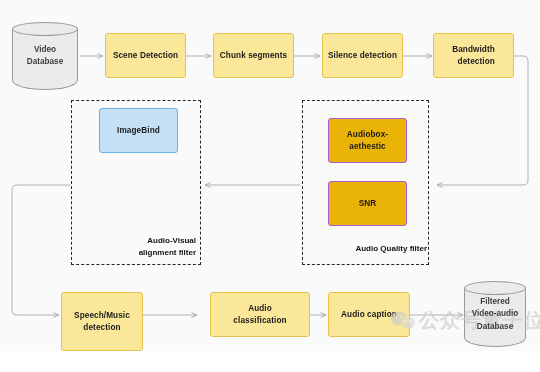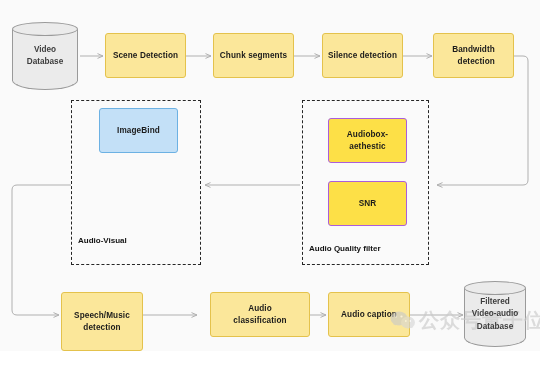--- a/index.html
+++ b/index.html
@@ -45,21 +45,21 @@
   }
   .node.proc {
     background: #fbe79a;
     border: 1px solid #e4c24c;
   }
   .node.blue {
     background: #c3e0f7;
     border: 1px solid #6cb1e3;
   }
   .node.purple {
-    background: #fde047;
+    background: #eab308;
     border: 1px solid #ab5ddb;
   }
   .cylinder {
     position: absolute;
     box-sizing: border-box;
   }
   .cyl-body {
     position: absolute;
     left: 0; right: 0;
     top: 7px; bottom: 0;
@@ -95,21 +95,21 @@
     box-sizing: border-box;
     border: 1.4px dashed #252525;
     background: transparent;
   }
   .group-label {
     position: absolute;
     font-size: 8px;
     font-weight: bold;
     line-height: 1.5;
     color: #121212;
-    text-align: left;
+    text-align: right;
   }
   .watermark {
     position: absolute;
     display: flex;
     align-items: center;
     gap: 3px;
     opacity: 0.62;
     pointer-events: none;
   }
   .wm-text {
@@ -181,20 +181,21 @@
     </span>
   </div>
 
   <div class="dashed-group" style="left:71px; top:100px; width:130px; height:165px;">
   </div>
   <div class="node blue" style="left:99px; top:108px; width:79px; height:45px;">
     <span>ImageBind</span>
   </div>
   <div class="group-label" style="left:78px; top:235px; width:118px;">
     <div>Audio-Visual</div>
+    <div>alignment filter</div>
   </div>
 
   <div class="dashed-group" style="left:302px; top:100px; width:127px; height:165px;">
   </div>
   <div class="node purple" style="left:328px; top:118px; width:79px; height:45px;">
     <span>
       <span style="display:block">Audiobox-</span>
       <span style="display:block">aethestic</span>
     </span>
   </div>

